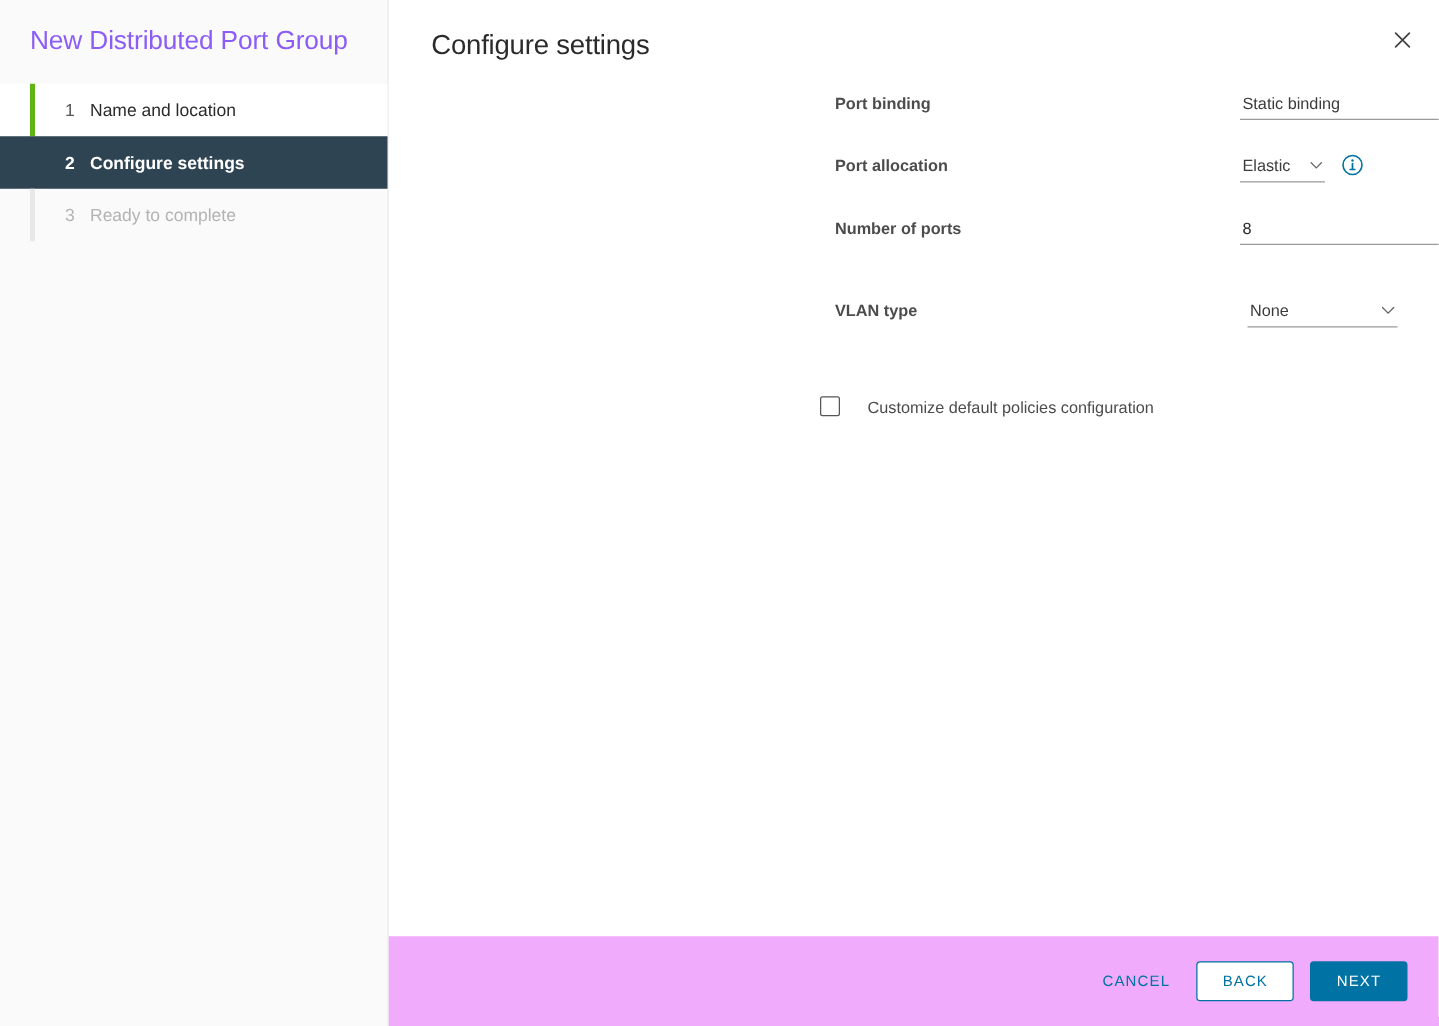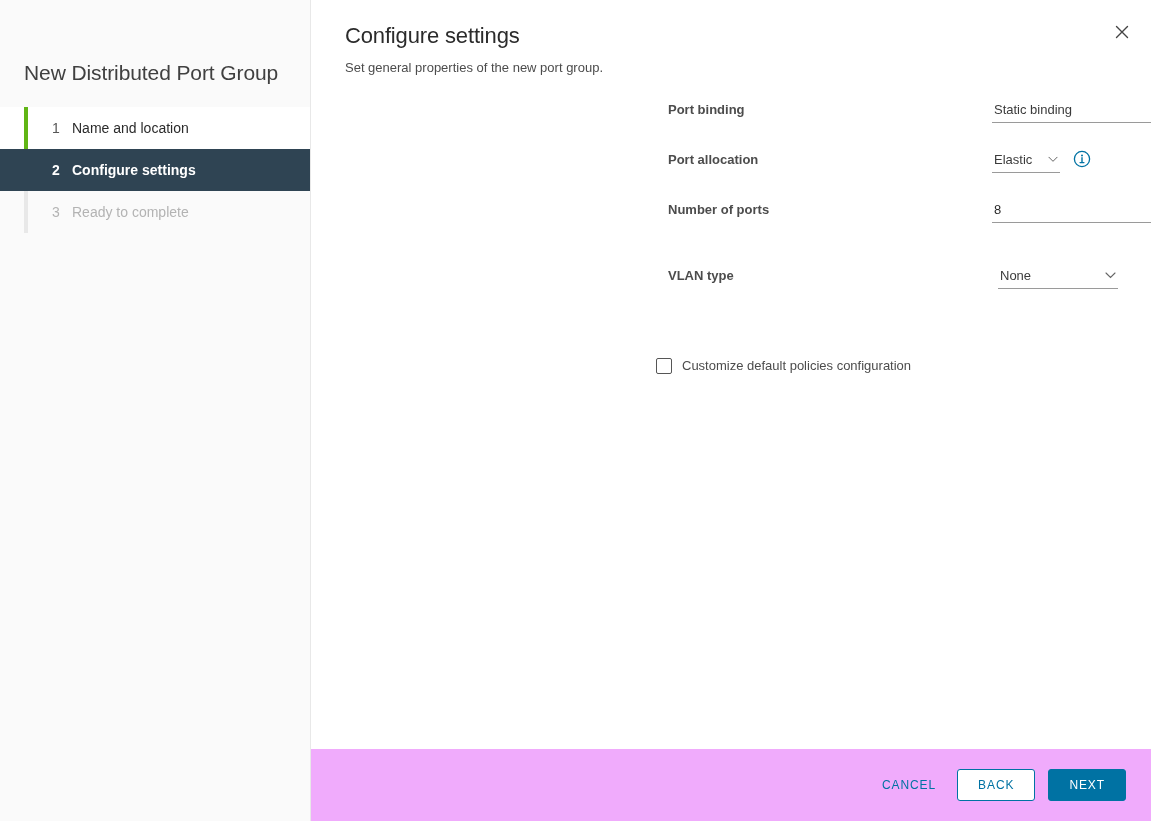--- a/index.html
+++ b/index.html
@@ -25,24 +25,23 @@
     height: 821px;
     background: #fafafa;
     border-right: 1px solid #e8e8e8;
     flex: 0 0 311px;
     position: relative;
   }
   .wizard-title {
     font-size: 21px;
     line-height: 26px;
     font-weight: 400;
-    color: #404040;
+    color: #8b5cf6;
     padding: 20px 24px 0 24px;
     letter-spacing: -0.1px;
-    margin-top: 40px;
   }
   .steps {
     margin-top: 21px;
     position: relative;
   }
   .step {
     position: relative;
     display: flex;
     align-items: center;
     height: 42px;
@@ -209,25 +208,25 @@
     color: #2b2b2b;
     padding-left: 345px;
     letter-spacing: -0.1px;
   }
   .vlan-head { margin-top: 37px; }
   .adv-head { margin-top: 44px; }
 
   .vlan-rows { margin-top: 16px; }
 
   .checkbox-row {
-    margin-top: 43px;
+    margin-top: 29px;
     padding-left: 345px;
     display: flex;
-    align-items: flex-start;
-    gap: 10px;
+    align-items: center;
+    gap: 22px;
     cursor: pointer;
   }
   .cbox {
     width: 16px;
     height: 16px;
     border: 1px solid #565656;
     border-radius: 2px;
     background: #ffffff;
     flex: 0 0 16px;
   }
@@ -321,21 +320,20 @@
   <section class="main">
 
     <button class="close-btn">
       <svg width="16" height="16" viewBox="0 0 16 16">
         <path d="M2.5 2.5 L13.5 13.5 M13.5 2.5 L2.5 13.5" stroke="#444" stroke-width="1.4" stroke-linecap="round"></path>
       </svg>
     </button>
 
     <div class="main-head">
       <h2 class="main-title">Configure settings</h2>
-      <p class="main-sub">Set general properties of the new port group.</p>
     </div>
 
     <div class="form">
 
       <div class="form-row">
         <span class="flabel">Port binding</span>
         <span class="fcontrol">
           <span class="ctl ctl-w-wide">
             <span class="ctl-text">Static binding</span>
 

